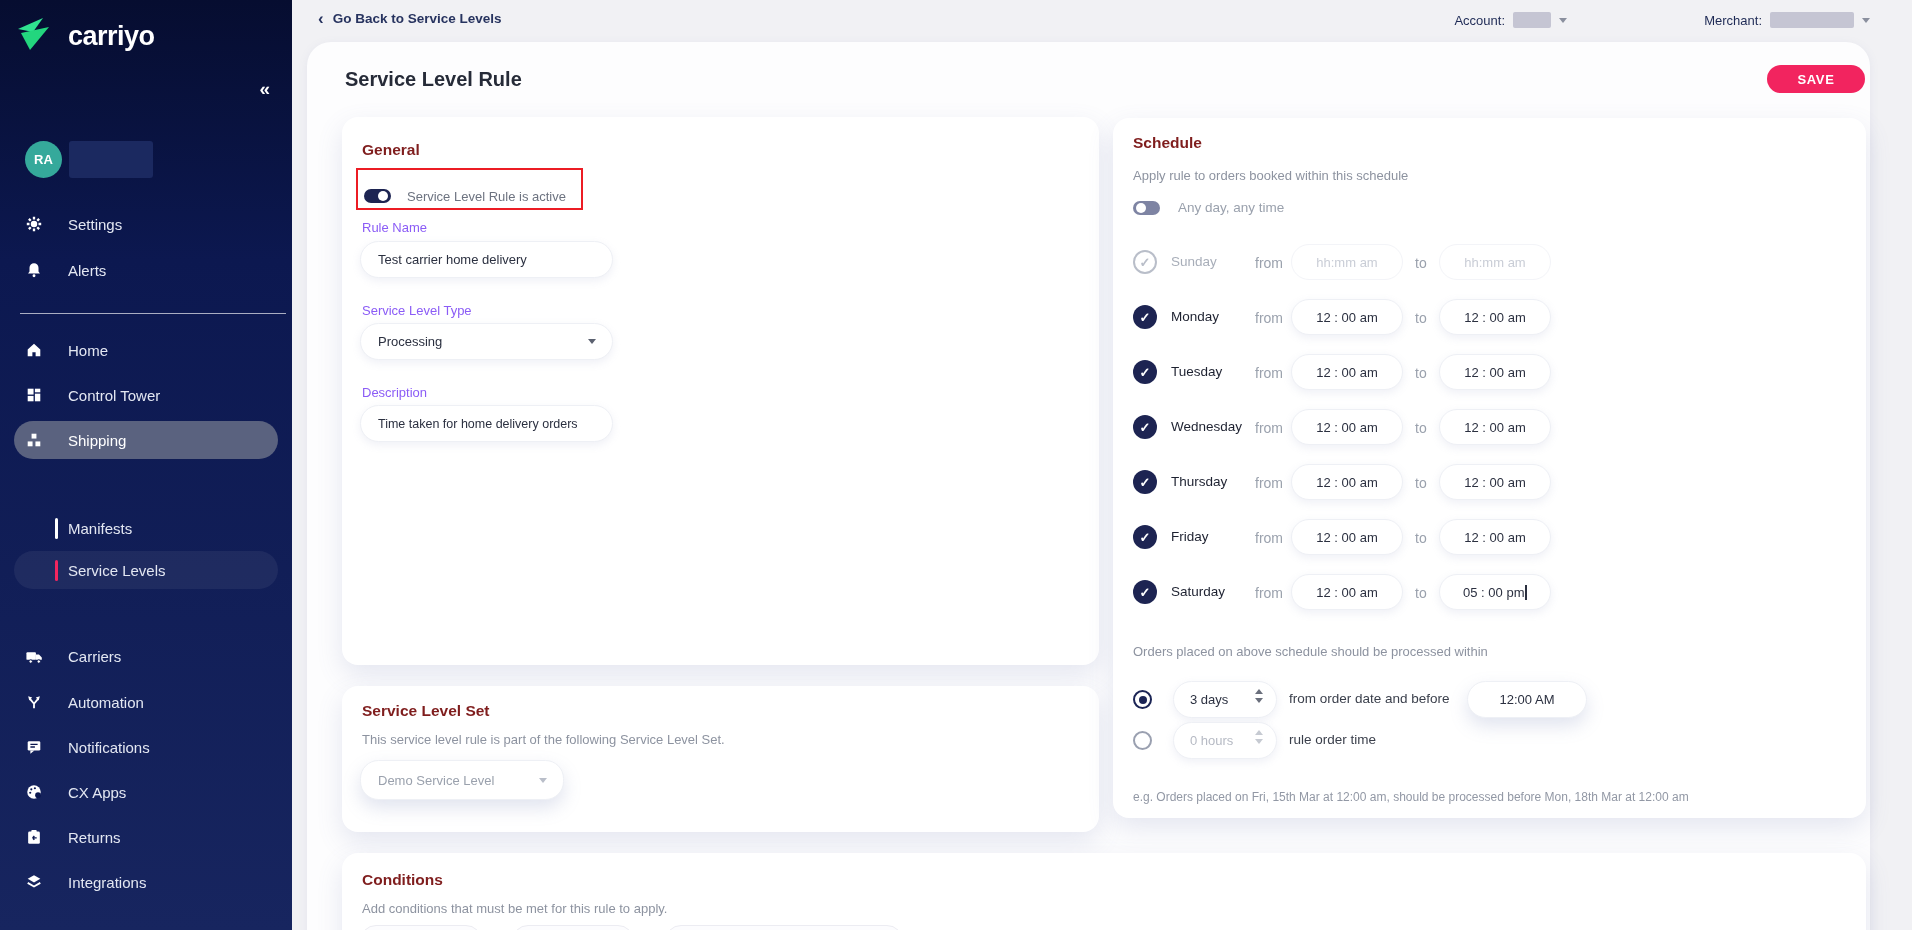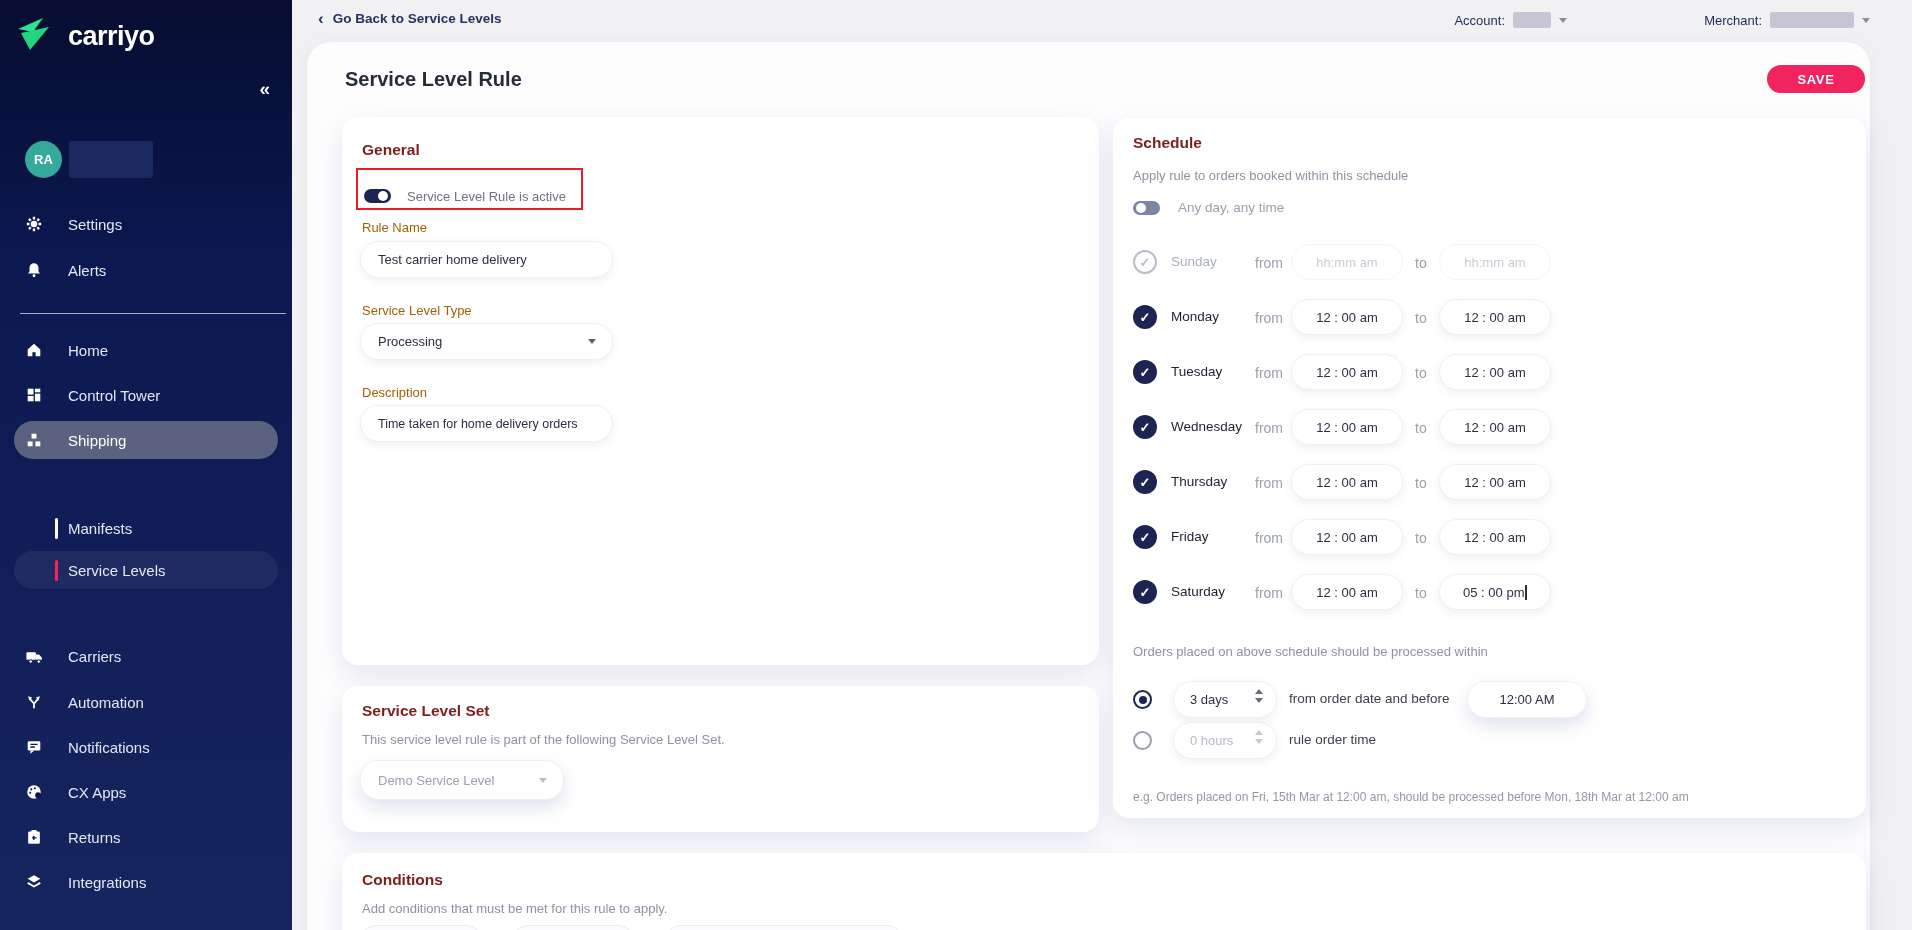--- a/index.html
+++ b/index.html
@@ -44,21 +44,21 @@
   .page-title { position:absolute; left:38px; top:26px; font-size:20px; font-weight:700; color:#262B38; }
   .save-btn { position:absolute; left:1460px; top:23px; width:98px; height:28px; border:none; border-radius:14px;
               background:#F2245F; color:#fff; font-size:13px; font-weight:700; letter-spacing:0.6px;
               font-family:"Liberation Sans",sans-serif; cursor:pointer; }
 
   .card { position:absolute; background:#fff; border-radius:16px;
           box-shadow:0 10px 26px rgba(100,110,170,0.16); }
   .card-title { position:absolute; left:20px; font-size:15.5px; font-weight:700; color:#7f1d1d; }
   .card-sub { position:absolute; left:20px; font-size:13px; color:#8D93A0; }
 
-  .field-label { position:absolute; left:20px; font-size:13px; color:#a16207; }
+  .field-label { position:absolute; left:20px; font-size:13px; color:#8b5cf6; }
   .pill { position:absolute; background:#fff; border:1px solid #EEF0F5; border-radius:18.5px;
           box-shadow:0 3px 8px rgba(140,150,190,0.14); display:flex; align-items:center; }
   .pill .txt { padding-left:17px; font-size:13px; color:#2B3040; white-space:nowrap; }
   .dd-caret { position:absolute; right:16px; width:0; height:0; border-left:4.5px solid transparent;
               border-right:4.5px solid transparent; border-top:5.5px solid #5B6170; }
   .dd-caret.dim { border-top-color:#B9BEC9; }
 
   
   .toggle { position:relative; width:27px; height:14px; border-radius:8px; cursor:pointer; }
   .toggle .knob { position:absolute; top:2px; width:10px; height:10px; border-radius:50%; background:#fff; }

